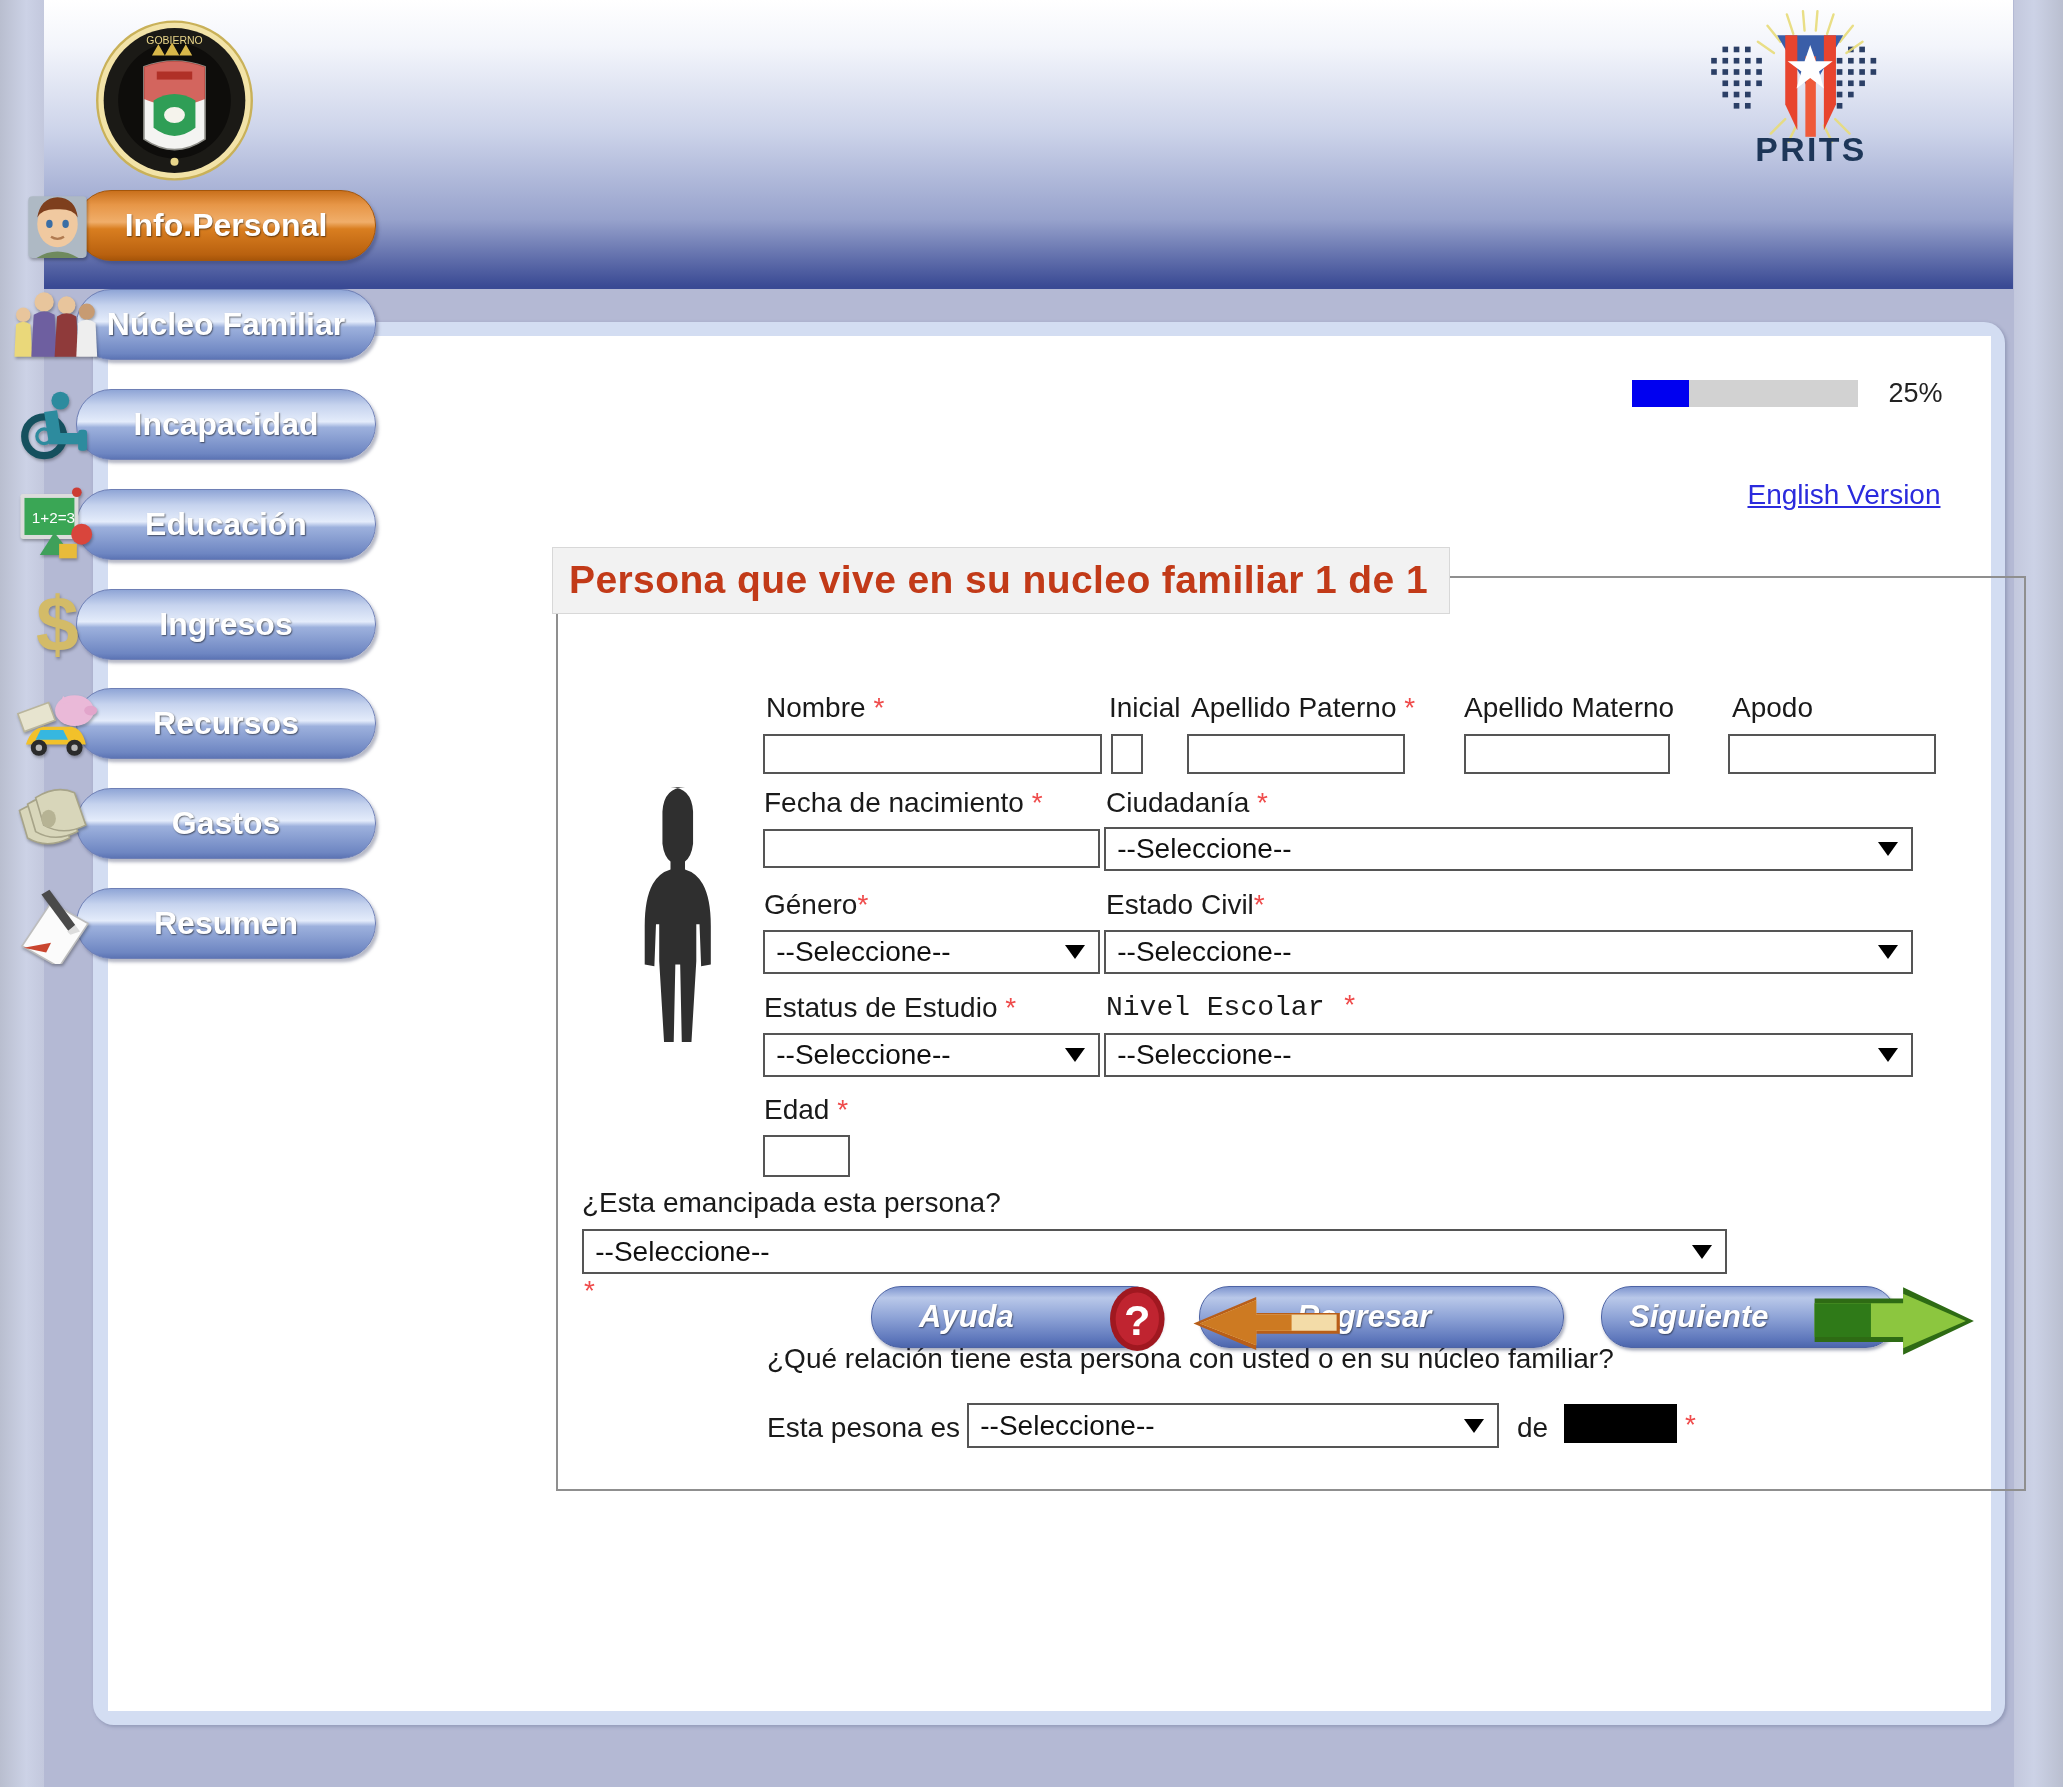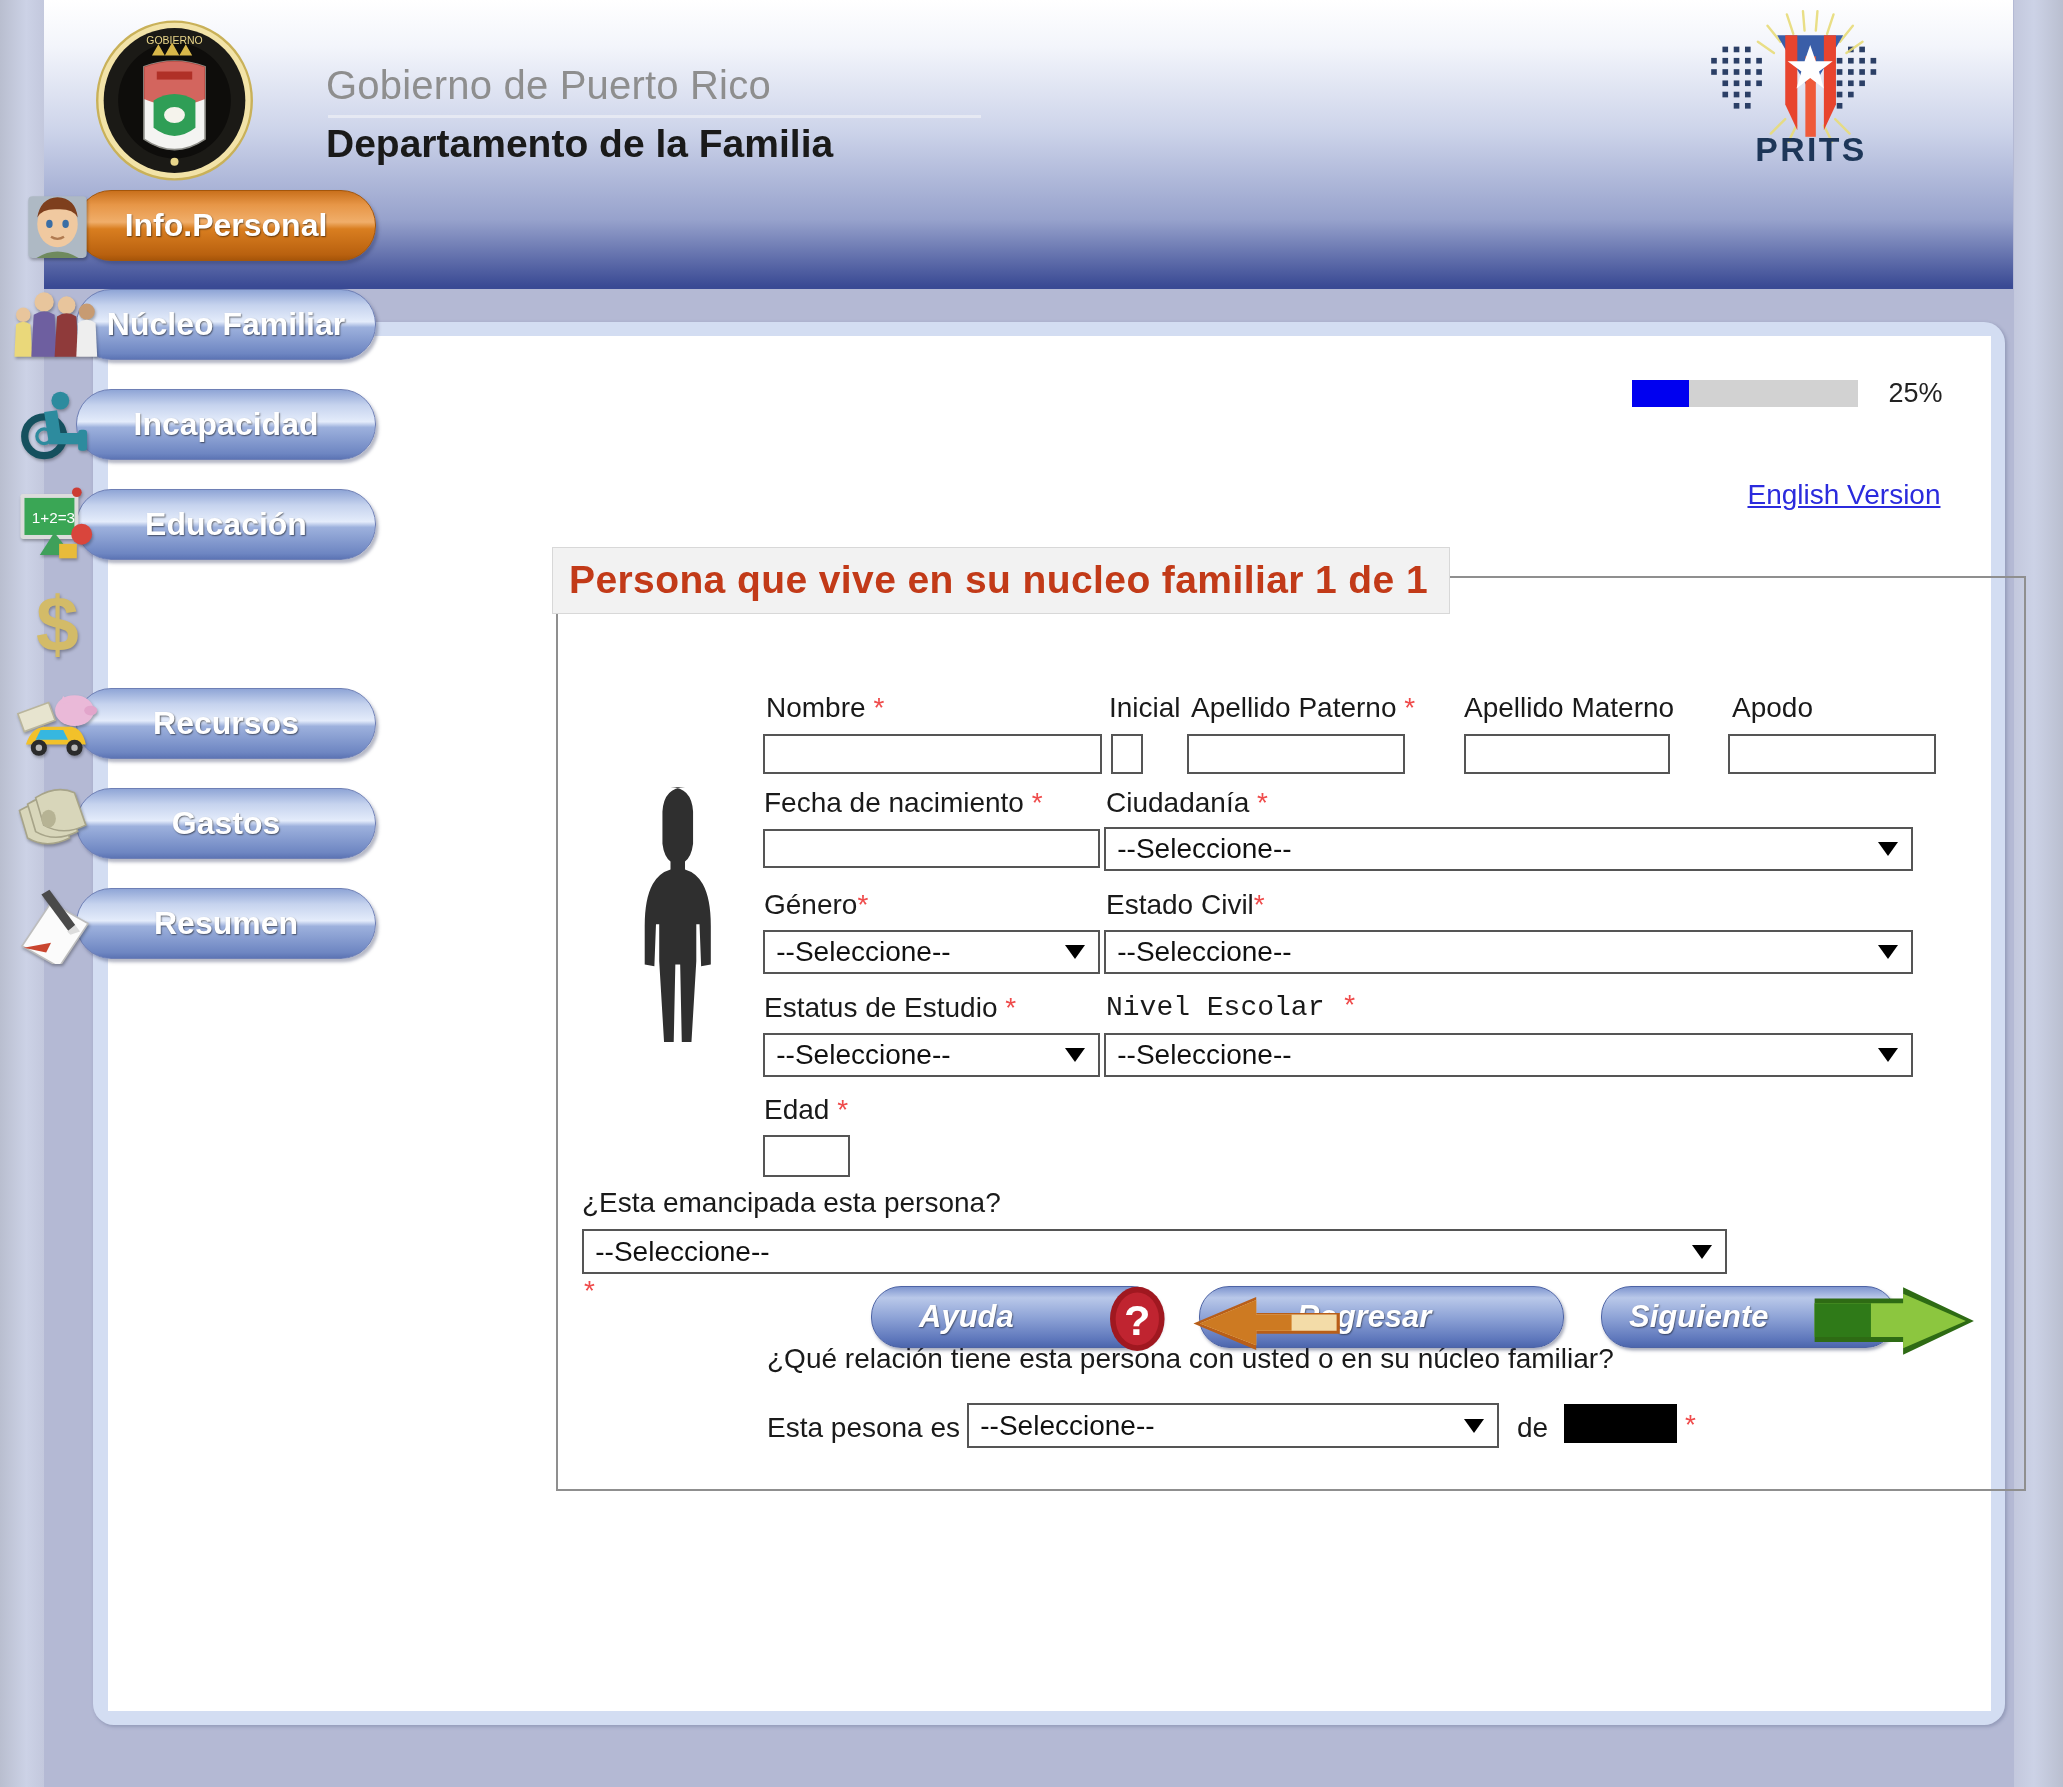--- a/index.html
+++ b/index.html
@@ -191,25 +191,20 @@
         <path d="M62 58 q38 -14 76 0 l0 40 q-38 16 -76 0 z" fill="#c8352c" opacity=".75"></path>
         <rect x="78" y="64" width="44" height="10" fill="#b03027"></rect>
         <path d="M74 100 q26 -16 52 0 l0 34 q-26 20 -52 0 z" fill="#2f9e56"></path>
         <ellipse cx="100" cy="118" rx="13" ry="10" fill="#f5f3ec"></ellipse>
         <path d="M72 44 l8 -14 l8 14 l9 -16 l9 16 l8 -14 l8 14 z" fill="#d9b84a"></path>
         <circle cx="100" cy="176" r="5" fill="#e9d68a"></circle>
         <text x="100" y="30" font-size="13" fill="#e9d68a" text-anchor="middle" font-family="'Liberation Sans',sans-serif">GOBIERNO</text>
       </svg>
     </div>
 
-    <div class="header-texts">
-      <div class="gov-line">Gobierno de Puerto Rico</div>
-      <div class="hr-thin"></div>
-      <div class="dept-line">Departamento de la Familia</div>
-    </div>
 
     <div class="prits">
       <svg width="242" height="161" viewBox="0 0 300 200">
         <g fill="#21355c">
           <g id="dots"></g>
         </g>
         <g fill="#2b3f66">
           <rect x="40" y="48" width="7" height="7"></rect>
             <rect x="54" y="48" width="7" height="7"></rect>
           <rect x="68" y="48" width="7" height="7"></rect>
@@ -353,20 +348,23 @@
           <text x="22" y="48" font-size="19" fill="#fff" font-family="'Liberation Sans',sans-serif">1+2=3</text>
           <circle cx="78" cy="10" r="6" fill="#cc3b33"></circle>
           <circle cx="84" cy="62" r="13" fill="#d9453c"></circle>
           <path d="M50 60 l22 28 h-40z" fill="#3fa05a"></path>
           <rect x="56" y="74" width="22" height="18" fill="#e8bb3a"></rect>
         </svg>
       </div>
     </div>
 
     <div class="nav-item">
+      <div class="nav-pill">
+        <span class="nav-label">Ingresos</span>
+      </div>
       <div class="nav-ico">
         <svg width="77" height="81" viewBox="0 0 96 100" style="font-size:72px">
           <text x="48" y="84" font-size="96" font-weight="bold" text-anchor="middle" fill="#d3bb68" font-family="'Liberation Sans',sans-serif">$</text>
         </svg>
       </div>
     </div>
 
     <div class="nav-item">
       <div class="nav-pill">
         <span class="nav-label">Recursos</span>

